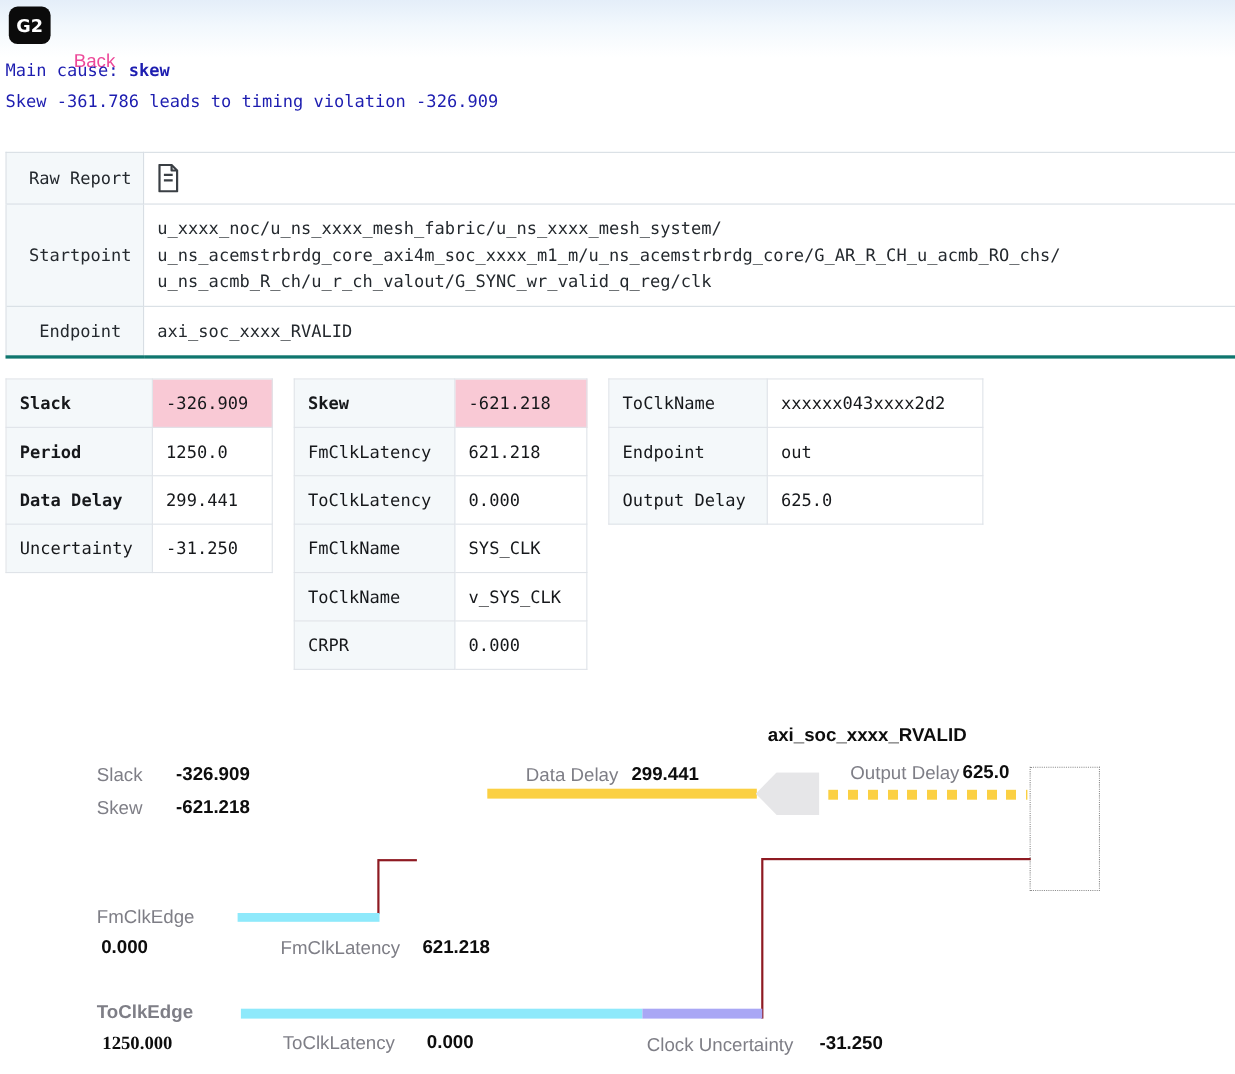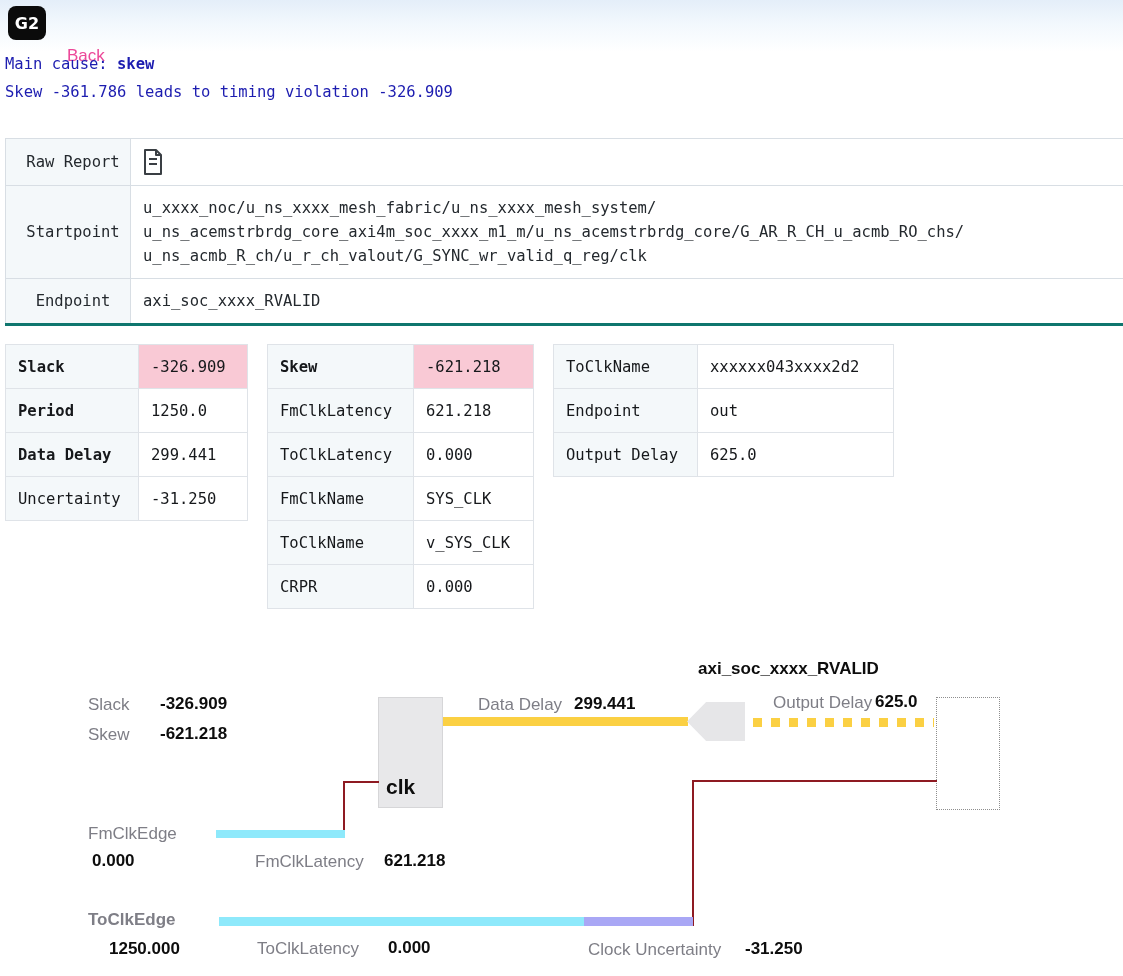--- a/index.html
+++ b/index.html
@@ -180,23 +180,20 @@
 
 <div class="diagram">
 
   <div class="abs endpoint-title" style="left:698px; top:19px;">axi_soc_xxxx_RVALID</div>
 
   <div class="abs dlabel" style="left:88px;  top:55px;">Slack</div>
   <div class="abs dvalue" style="left:160px; top:54px;">-326.909</div>
   <div class="abs dlabel" style="left:88px;  top:85px;">Skew</div>
   <div class="abs dvalue" style="left:160px; top:84px;">-621.218</div>
 
-  <div class="abs clk-box">
-    <span class="clk-text">clk</span>
-  </div>
 
   <div class="abs dlabel" style="left:478px; top:55px;">Data Delay</div>
   <div class="abs dvalue" style="left:574px; top:54px;">299.441</div>
   <div class="abs bar bar-data" style="background:#fbd043;"></div>
 
   <div class="abs pentagon"></div>
 
   <div class="abs dlabel" style="left:773px; top:53px;">Output Delay</div>
   <div class="abs dvalue" style="left:875px; top:52px;">625.0</div>
   <div class="abs bar-dashed" style="background:repeating-linear-gradient(90deg,#fbd043 0 9px,transparent 9px 18px);"></div>
@@ -208,21 +205,21 @@
   <div class="abs redline red-fm-h"></div>
   <div class="abs redline red-fm-v"></div>
 
   <div class="abs dlabel" style="left:88px; top:184px;">FmClkEdge</div>
   <div class="abs dvalue" style="left:92px; top:211px;">0.000</div>
   <div class="abs bar-fmclk" style="background:#8ee9fb;"></div>
   <div class="abs dlabel" style="left:255px; top:212px;">FmClkLatency</div>
   <div class="abs dvalue" style="left:384px; top:211px;">621.218</div>
 
   <div class="abs dlabel" style="left:88px; top:270px;font-weight:bold;">ToClkEdge</div>
-  <div class="abs dvalue" style="left:109px; top:299px;">1250.000</div>
+  <div class="abs dvalue" style="left:93px; top:299px;font-family:Liberation Serif, serif;">1250.000</div>
   <div class="abs bar bar-toclk" style="background:#8ee9fb;"></div>
   <div class="abs bar bar-unc" style="background:#a9a7f5;"></div>
   <div class="abs dlabel" style="left:257px; top:299px;">ToClkLatency</div>
   <div class="abs dvalue" style="left:388px; top:298px;">0.000</div>
   <div class="abs dlabel" style="left:588px; top:300px;">Clock Uncertainty</div>
   <div class="abs dvalue" style="left:745px; top:299px;">-31.250</div>
 
 </div>
 
 </body></html>

